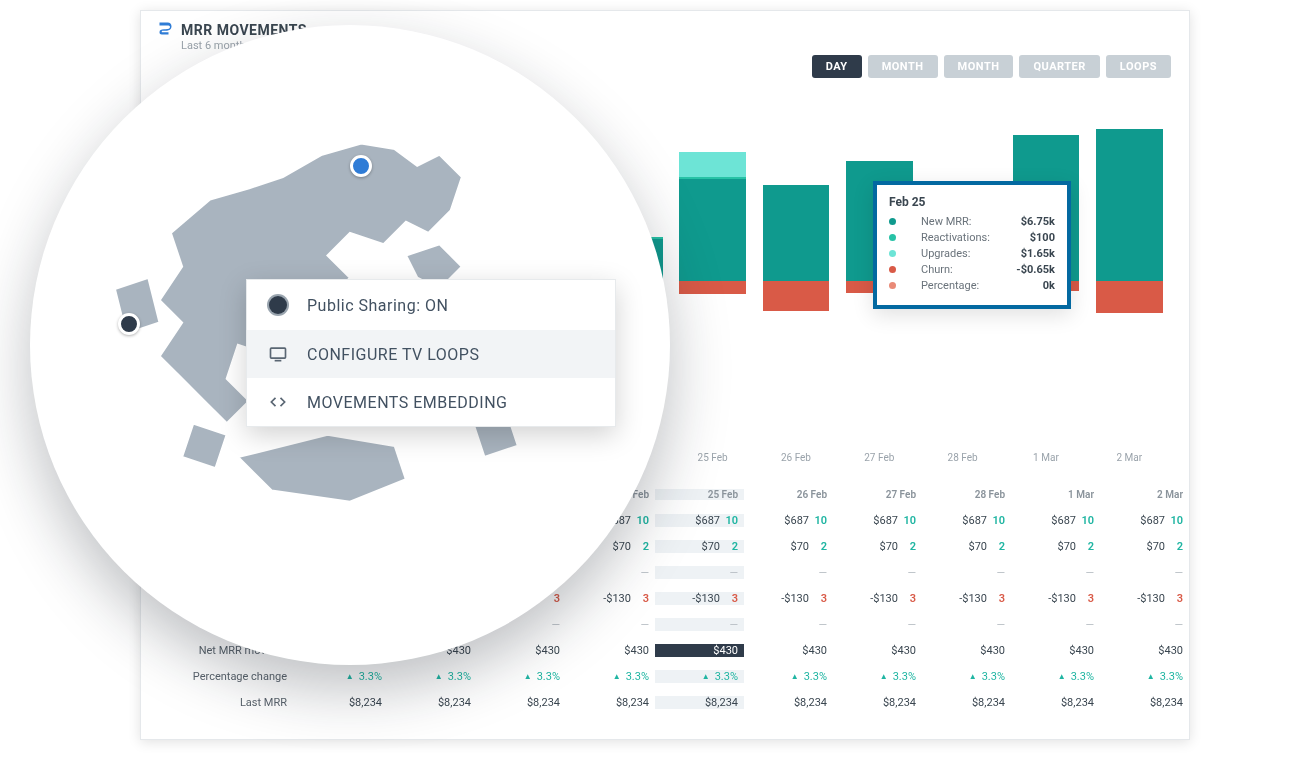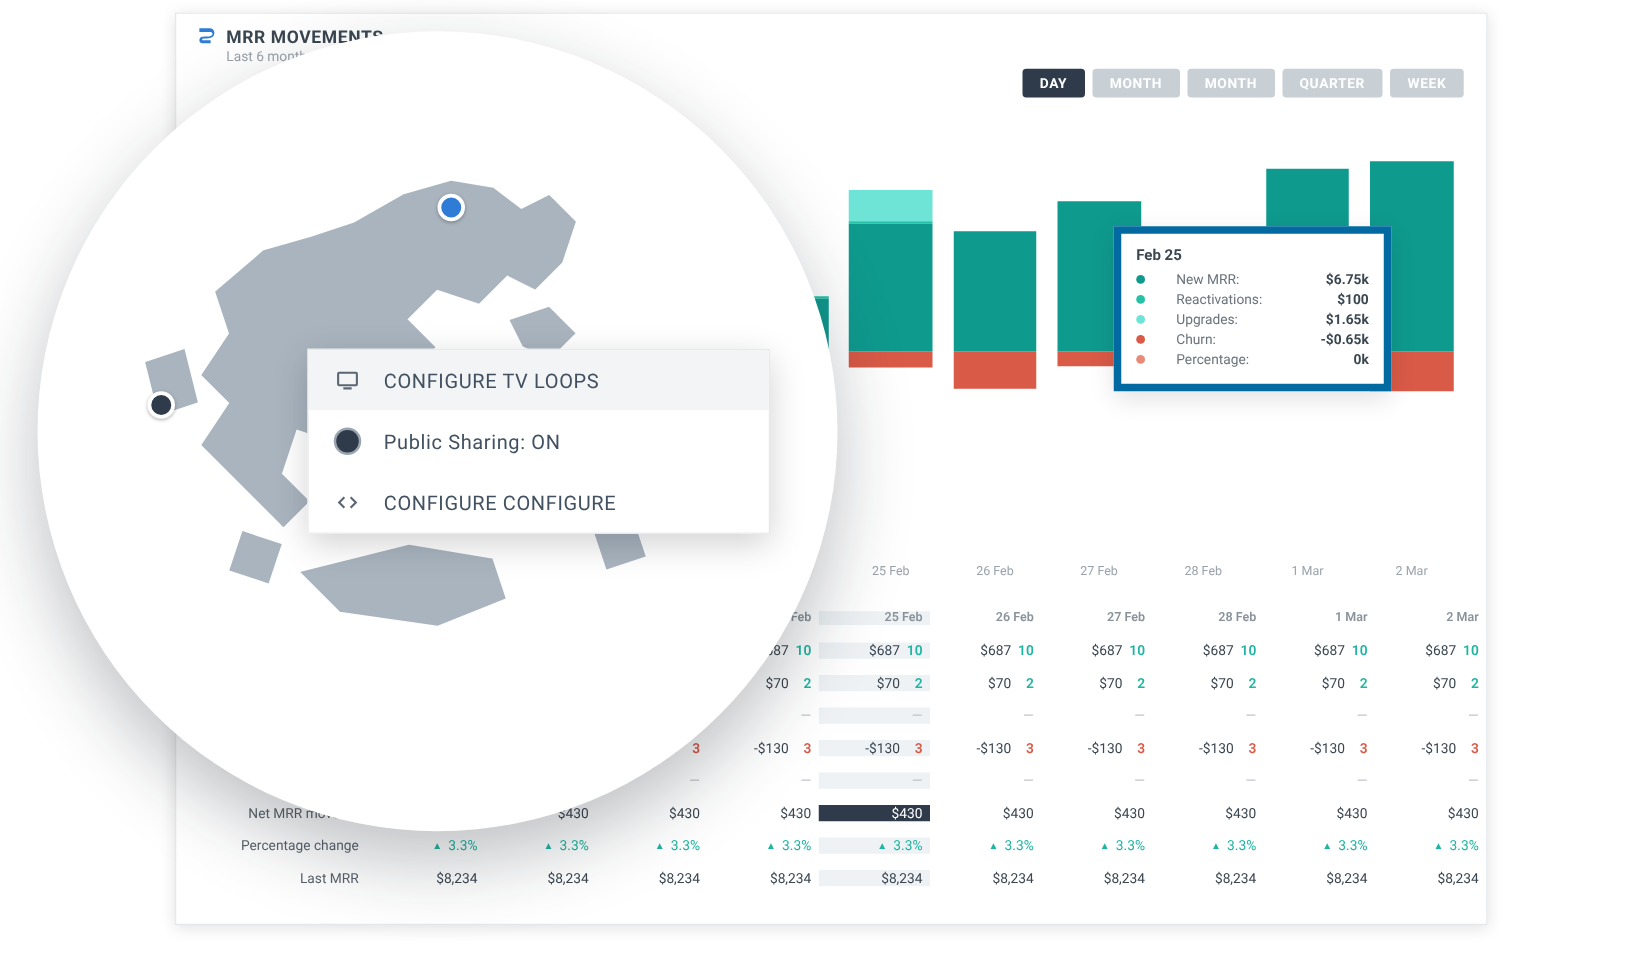--- a/index.html
+++ b/index.html
@@ -30,24 +30,24 @@
   .bars { position: absolute; inset: 0; display: flex; align-items: center; }
   .barcol { flex: 1; position: relative; height: 100%; }
   .barstack { position: absolute; left: 10%; right: 10%; bottom: 50%; display: flex; flex-direction: column-reverse; }
   .barstack-neg { position: absolute; left: 10%; right: 10%; top: 50%; display: flex; flex-direction: column; }
   .seg { width: 100%; }
   .xaxis { position: absolute; left: 0; right: 0; bottom: -22px; display: flex; }
   .xaxis span { flex: 1; text-align: center; font-size: 10px; color: #9aa3ab; }
   
   .tooltip {
     position: absolute;
-    left: 750px; top: 170px;
-    width: 222px;
+    left: 732px; top: 170px;
+    width: 198px;
     background: #fff;
-    border: 6px solid #0369a1;
+    border: 4px solid #0369a1;
     box-shadow: 0 6px 20px rgba(0,0,0,0.12);
     padding: 10px 12px;
     font-size: 11px;
     z-index: 5;
   }
   .tooltip-title { font-weight: 700; color: #3a4650; margin-bottom: 6px; font-size: 12px; }
   .tt-row { display: flex; align-items: center; gap: 6px; margin: 3px 0; color: #6a737b; }
   .tt-dot { width: 7px; height: 7px; border-radius: 50%; flex-shrink: 0; }
   .tt-label { flex: 1; margin-left: 19px; }
   .tt-val { color: #3a4650; font-weight: 700; }
@@ -116,21 +116,21 @@
     </span>
     <div class="title">MRR MOVEMENTS</div>
   </div>
   <div class="subtitle">Last 6 months</div>
 
   <div class="period-tabs">
       <div class="ptab active">DAY</div>
       <div class="ptab">MONTH</div>
       <div class="ptab">MONTH</div>
       <div class="ptab">QUARTER</div>
-      <div class="ptab">WEEK</div>
+      <div class="ptab">LOOPS</div>
     </div>
 
   <div class="ylabel">$6k</div>
 
   <div class="chart-area">
     <div class="bars">
         <div class="barcol">
           <div class="barstack">
             <div class="seg" style="background: rgb(15, 154, 142); height: 70px;"></div>
             <div class="seg" style="background: rgb(39, 194, 166); height: 4px;"></div>
@@ -616,39 +616,39 @@
         <path d="M72 64 L78 62 L80 68 L74 70 Z"></path>
         <path d="M22 64 L28 66 L26 72 L20 70 Z"></path>
         <path d="M8 40 L14 38 L16 46 L10 48 Z"></path>
       </g>
     </svg>
   </div>
   <div class="map-dot blue"></div>
   <div class="map-dot dark"></div>
 
   <div class="popup">
+    <div class="popup-row">
+      <span class="picon">
+        <span class="toggle">
+            <span class="knob"></span>
+          </span>
+      </span>
+      <span class="plabel">Public Sharing: ON</span>
+    </div>
     <div class="popup-row sel">
       <span class="picon">
         <svg width="20" height="20" viewBox="0 0 24 24">
             <rect x="3" y="5" width="18" height="12" rx="1" fill="none" stroke="#5a6673" stroke-width="2"></rect>
             <line x1="8" y1="20" x2="16" y2="20" stroke="#5a6673" stroke-width="2"></line>
           </svg>
       </span>
       <span class="plabel">CONFIGURE TV LOOPS</span>
     </div>
     <div class="popup-row">
       <span class="picon">
-        <span class="toggle">
-            <span class="knob"></span>
-          </span>
-      </span>
-      <span class="plabel">Public Sharing: ON</span>
-    </div>
-    <div class="popup-row">
-      <span class="picon">
         <svg width="20" height="20" viewBox="0 0 24 24">
             <path d="M9 7l-5 5 5 5M15 7l5 5-5 5" fill="none" stroke="#5a6673" stroke-width="2"></path>
           </svg>
       </span>
-      <span class="plabel">CONFIGURE CONFIGURE</span>
+      <span class="plabel">MOVEMENTS EMBEDDING</span>
     </div>
   </div>
 </div>
 
 </body></html>

